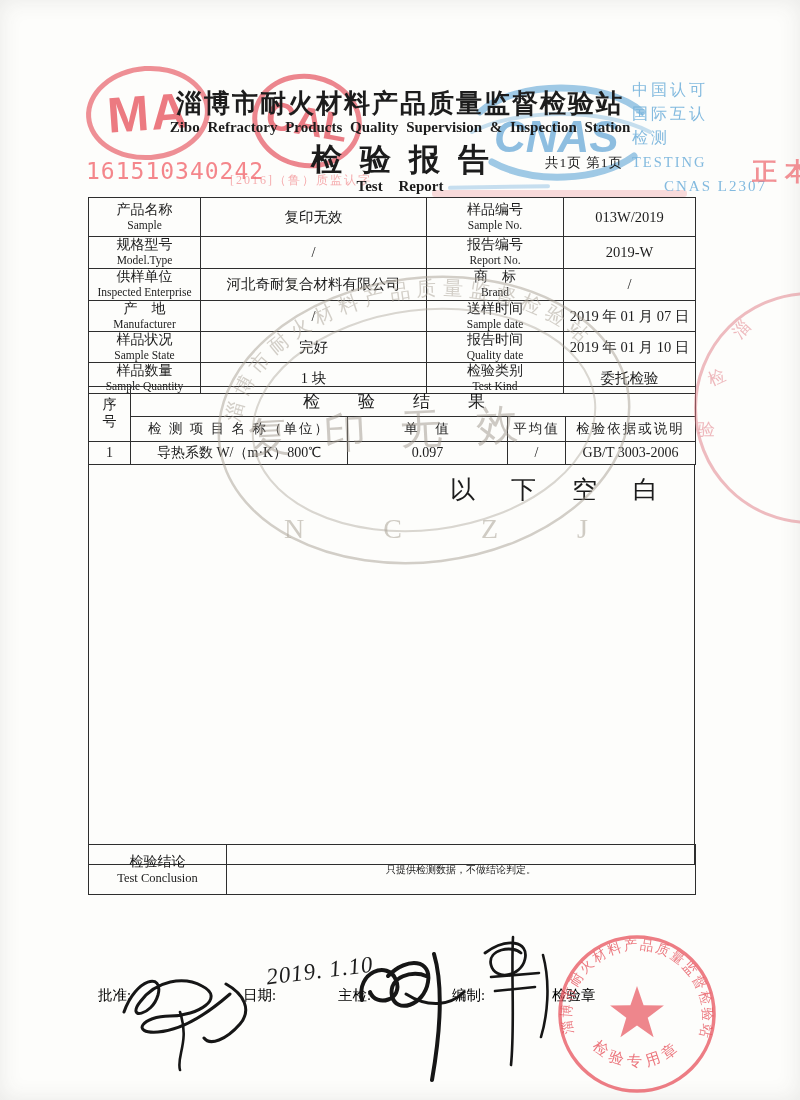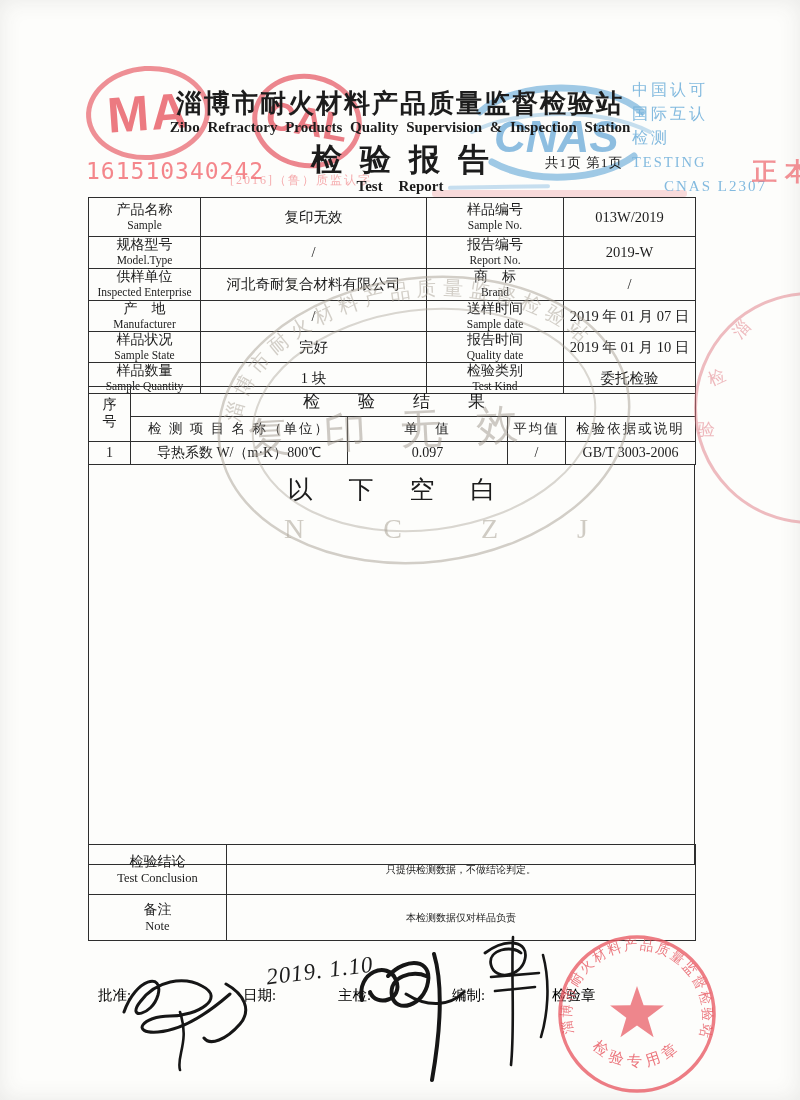--- a/index.html
+++ b/index.html
@@ -62,21 +62,21 @@
   .val { font-size: 14.5px; }
   #tblA { top: 197px; }
   #tblB { top: 386px; }
   #tblC { top: 464px; }
   #tblD { top: 844px; }
   .res-title { font-size: 17px; letter-spacing: 38px; padding-left: 38px; font-family: Liberation Serif, serif; }
   .res-head { font-size: 13.5px; letter-spacing: 2px; }
   .res-val { font-size: 14px; }
   .blank-cell { vertical-align: top !important; }
   .blank-note { margin-top: 8px; font-size: 25px; letter-spacing: 36px; padding-left: 36px;
-                text-align: center; }
+                text-align: right; }
   .concl-val { font-size: 10px; }
 
   
   .wm-oval { position: absolute; top: 272px; left: 212px; transform: rotate(-7deg); }
   .wm-invalid { position: absolute; top: 402px; left: 248px; font-size: 42px;
                 color: rgba(152,144,133,0.48); letter-spacing: 34px; white-space: nowrap;
                 transform: rotate(-3deg); }
   .wm-letters { position: absolute; top: 513px; left: 284px; font-size: 28px;
                 color: rgba(170,162,150,0.55); letter-spacing: 36px; white-space: nowrap; }
 
@@ -263,27 +263,20 @@
         <col style="width:469px">
       </colgroup>
     <tbody>
         <tr style="height:50px">
       <td>
             <div class="lab-cn">检验结论</div>
             <div class="lab-en" style="font-size:12.5px">Test Conclusion</div>
           </td>
       <td class="concl-val">只提供检测数据，不做结论判定。</td>
     </tr>
-    <tr style="height:46px">
-      <td>
-            <div class="lab-cn">备注</div>
-            <div class="lab-en" style="font-size:12.5px">Note</div>
-          </td>
-      <td class="concl-val">本检测数据仅对样品负责</td>
-    </tr>
   </tbody>
     </table>
 
   <svg class="wm-oval" width="424" height="296" viewBox="0 0 424 296">
     <ellipse cx="212" cy="148" rx="206" ry="142" fill="none" stroke="rgba(168,159,148,0.5)" stroke-width="2.5"></ellipse>
     <ellipse cx="212" cy="148" rx="172" ry="110" fill="none" stroke="rgba(168,159,148,0.42)" stroke-width="2"></ellipse>
     <path id="wmArc" d="M 26,148 A 186,124 0 0 1 398,148" fill="none"></path>
     <text font-size="20" fill="rgba(168,159,148,0.5)" letter-spacing="6">
       <textPath href="#wmArc" startOffset="4%">淄博市耐火材料产品质量监督检验站</textPath>
     </text>

